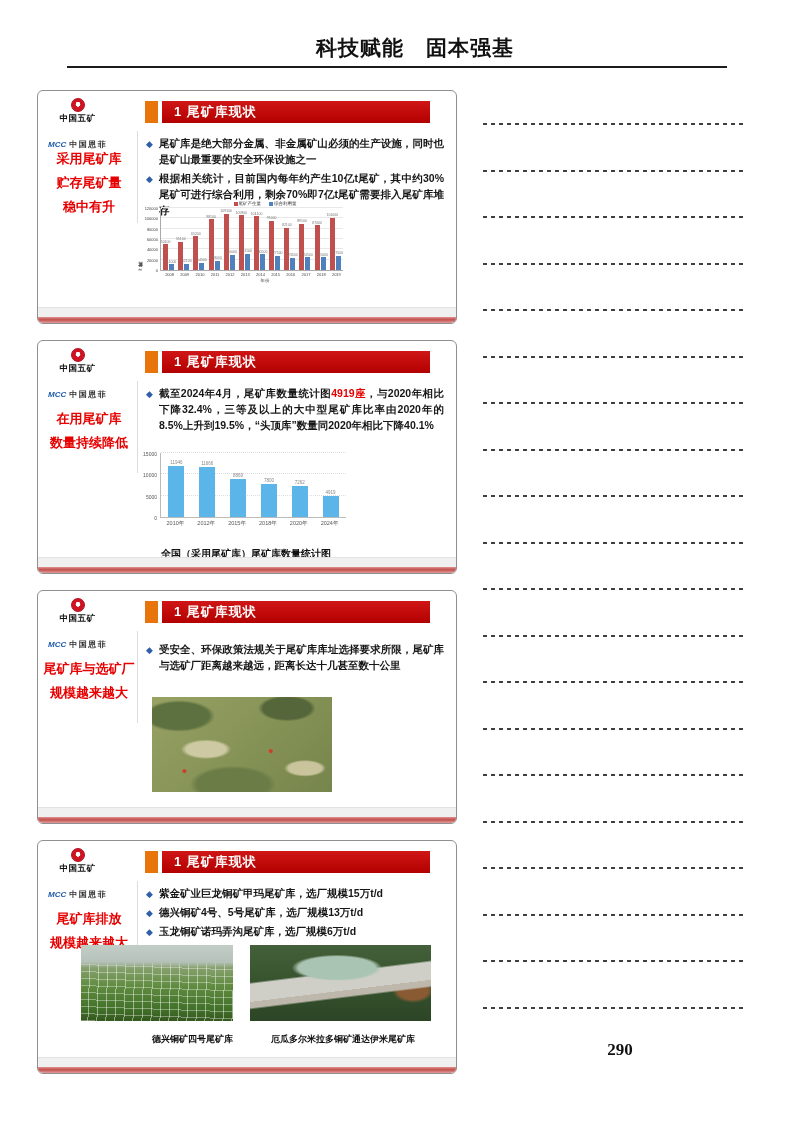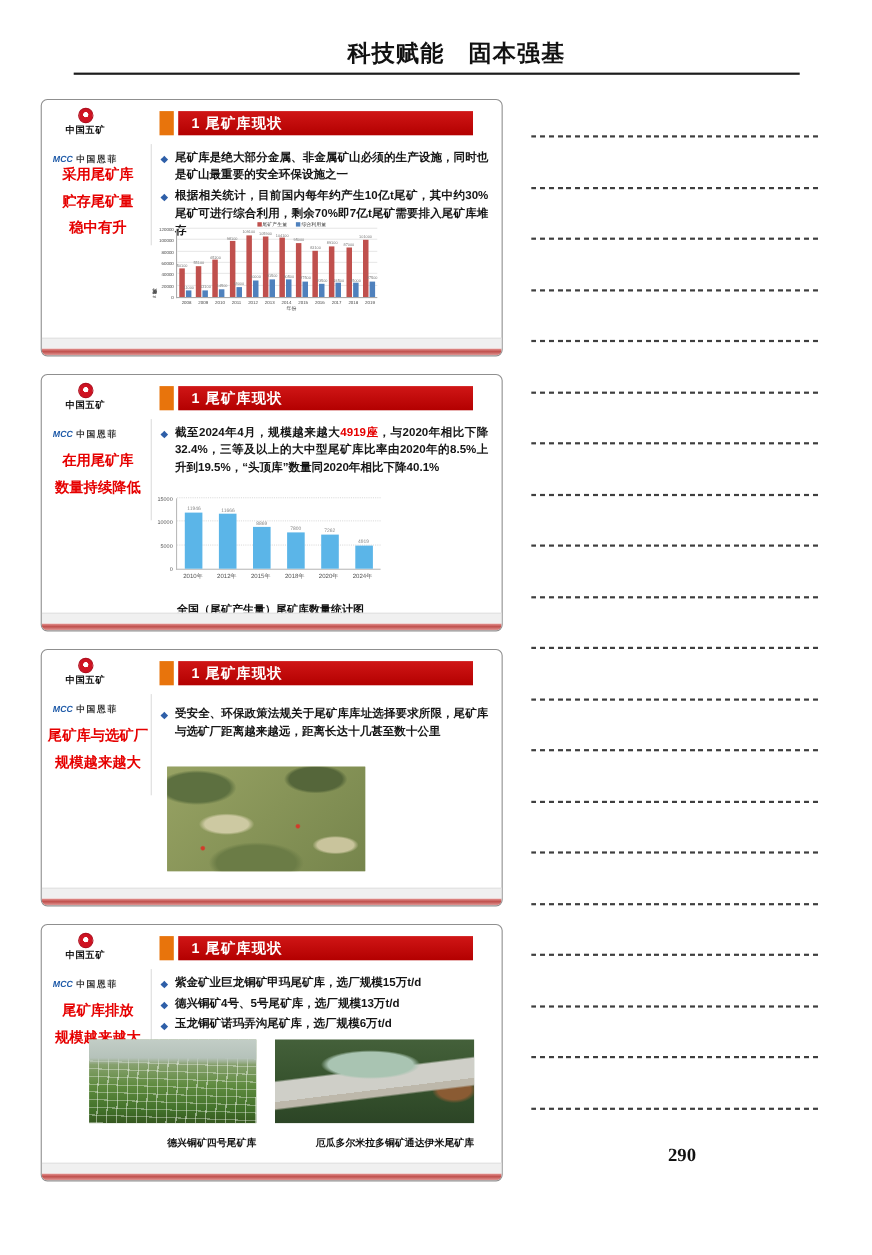--- a/index.html
+++ b/index.html
@@ -111,21 +111,21 @@
       repeating-linear-gradient(2deg,rgba(235,240,230,.4) 0 1px,rgba(0,0,0,0) 1px 7px),
       linear-gradient(180deg,#8fa578 25%,#5f8b3f 55%,#417029 85%,#35571f 100%);}
   .aero-right{position:absolute;left:212px;top:104px;width:181px;height:76px;
     background-image:
       radial-gradient(ellipse 55px 16px at 48% 30%, #a9c4b2 0 70%, transparent 82%),
       linear-gradient(173deg, transparent 38%, #cfcfc8 40% 58%, #bdb8ab 58% 64%, transparent 66%),
       radial-gradient(ellipse 30px 18px at 90% 60%, #8a5b33 0 50%, transparent 68%),
       linear-gradient(180deg,#44603a 0%,#37532e 50%,#2c4526 100%);}
   .cap{position:absolute;top:192px;text-align:right;font-size:9px;font-weight:bold;color:#111;}
   .cap-left{left:43px;width:152px;}
-  .cap-right{left:212px;width:181px;}
+  .cap-right{left:196px;width:181px;}
 
   
   .slide-footer{position:absolute;left:0;right:0;bottom:0;}
   .f-gray{height:9px;background:#f0f0f0;border-top:1px solid #e2e2e2;}
   .f-red{height:6px;background:linear-gradient(180deg,#e3908e 0%,#c0504d 45%,#e29b99 100%);}
 </style>
 </head>
 <body>
 
 <div class="page">
@@ -347,21 +347,21 @@
     <div class="banner-row">
       <div class="banner-square"></div>
       <div class="banner">1 尾矿库现状</div>
     </div>
     <div class="vline"></div>
     <div class="side-title st2">
       <div>在用尾矿库</div>
       <div>数量持续降低</div>
     </div>
     <div class="bullets">
-      <div class="bullet"><span class="dm">◆</span><span>截至2024年4月，规模越来越大</span><span class="hl">4919座</span><span>，与2020年相比下降32.4%，三等及以上的大中型尾矿库比率由2020年的8.5%上升到19.5%，“头顶库”数量同2020年相比下降40.1%</span></div>
+      <div class="bullet"><span class="dm">◆</span><span>截至2024年4月，尾矿库数量统计图</span><span class="hl">4919座</span><span>，与2020年相比下降32.4%，三等及以上的大中型尾矿库比率由2020年的8.5%上升到19.5%，“头顶库”数量同2020年相比下降40.1%</span></div>
     </div>
     <div id="chart2" class="chart">
         <div class="c2-body">
           <div class="c2-yaxis">
             <div class="c2-ytick" style="bottom: -3px;">0</div>
             <div class="c2-ytick" style="bottom: 18.3333px;">5000</div>
             <div class="c2-ytick" style="bottom: 39.6667px;">10000</div>
             <div class="c2-ytick" style="bottom: 61px;">15000</div>
           </div>
           <div class="c2-plot">
@@ -396,21 +396,21 @@
         </div>
         <div class="c2-xrow">
           <span class="c2-xt">2010年</span>
           <span class="c2-xt">2012年</span>
           <span class="c2-xt">2015年</span>
           <span class="c2-xt">2018年</span>
           <span class="c2-xt">2020年</span>
           <span class="c2-xt">2024年</span>
         </div>
       </div>
-    <div class="c2-caption">全国（尾矿产生量）尾矿库数量统计图</div>
+    <div class="c2-caption">全国（采用尾矿库）尾矿库数量统计图</div>
     <div class="slide-footer">
       <div class="f-gray"></div>
       <div class="f-red"></div>
     </div>
   </div>
 
   <div class="slide" id="slide3">
     <div class="logos">
       <div class="logo-left">
         <div class="emblem"></div>

